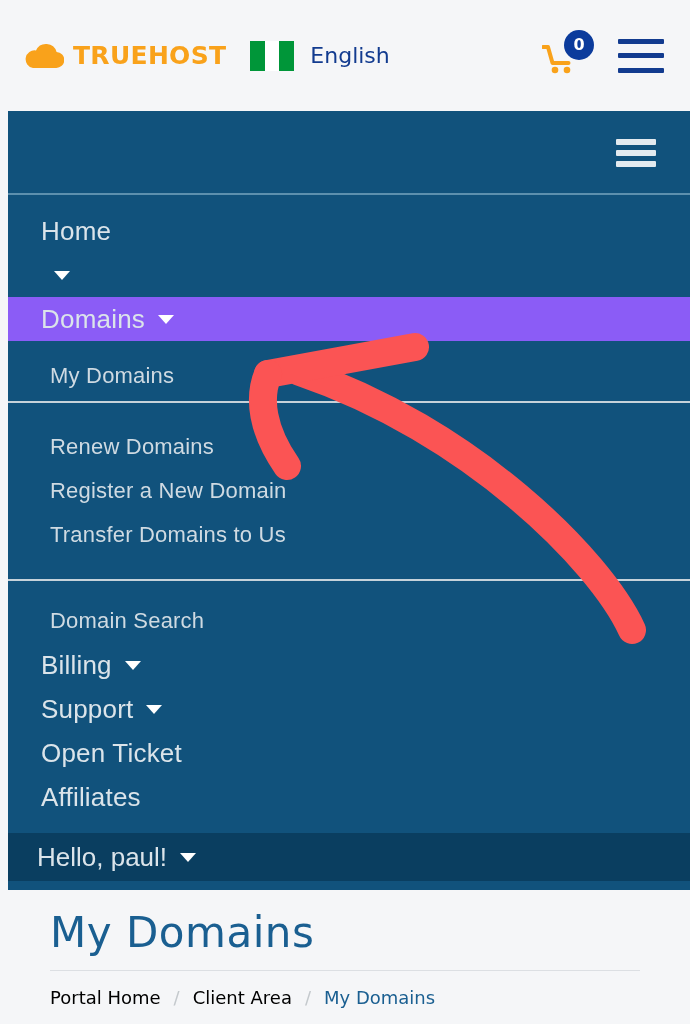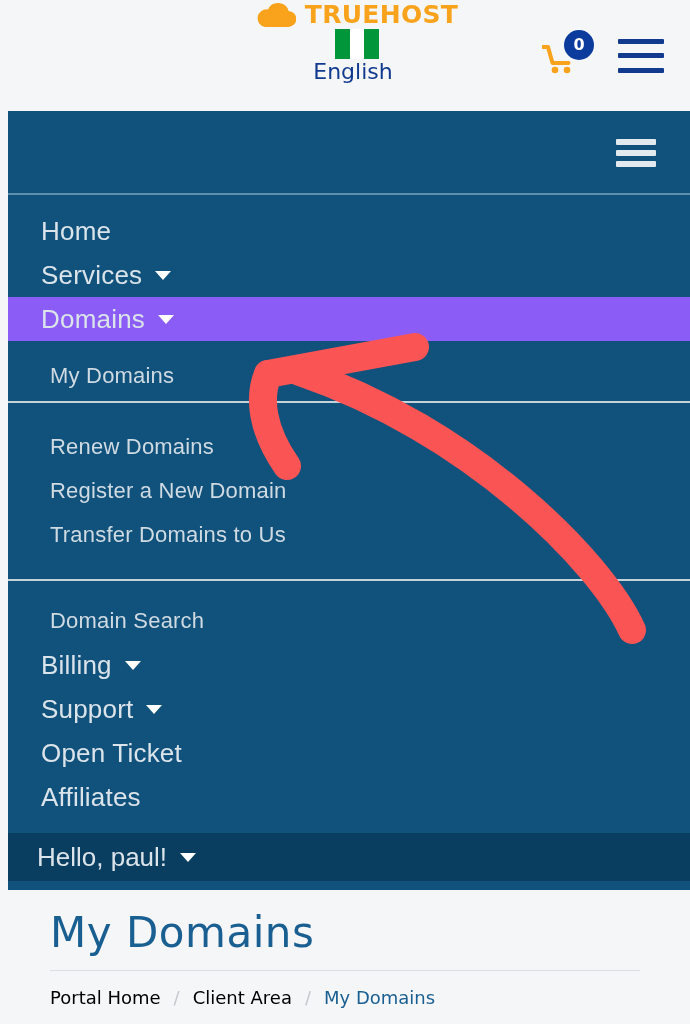--- a/index.html
+++ b/index.html
@@ -8,21 +8,21 @@
     font-family: "Liberation Sans", sans-serif;
     background: #f5f6f8;
     overflow: hidden;
   }
   .page { position: relative; width: 690px; height: 1024px; background: #f5f6f8; }
 
   
   .topbar {
     position: absolute; left: 0; top: 0; width: 690px; height: 111px;
     background: #f5f6f8;
-    display: flex; align-items: center; flex-direction: column;
+    display: flex; align-items: center;
   }
   .brand { display: flex; align-items: center; margin-left: 24px; }
   .cloud-icon { position: relative; width: 40px; height: 26px; margin-right: 9px; }
   .cloud-icon svg { display: block; }
   .brand-name {
     font-family: "DejaVu Sans", sans-serif;
     font-weight: 700; font-size: 25px; letter-spacing: 0.3px;
     color: #f9a21b;
   }
   .flag {
@@ -164,21 +164,20 @@
       </div>
     </div>
 
     <div style="height:14px"></div>
 
     <div class="nav-item">
       <span>Home</span>
     </div>
 
     <div class="nav-item">
-      <span>Services</span>
       <span class="caret"></span>
     </div>
 
     <div class="nav-item active-parent">
       <span>Domains</span>
       <span class="caret"></span>
     </div>
 
     <div style="height:10px"></div>
 

